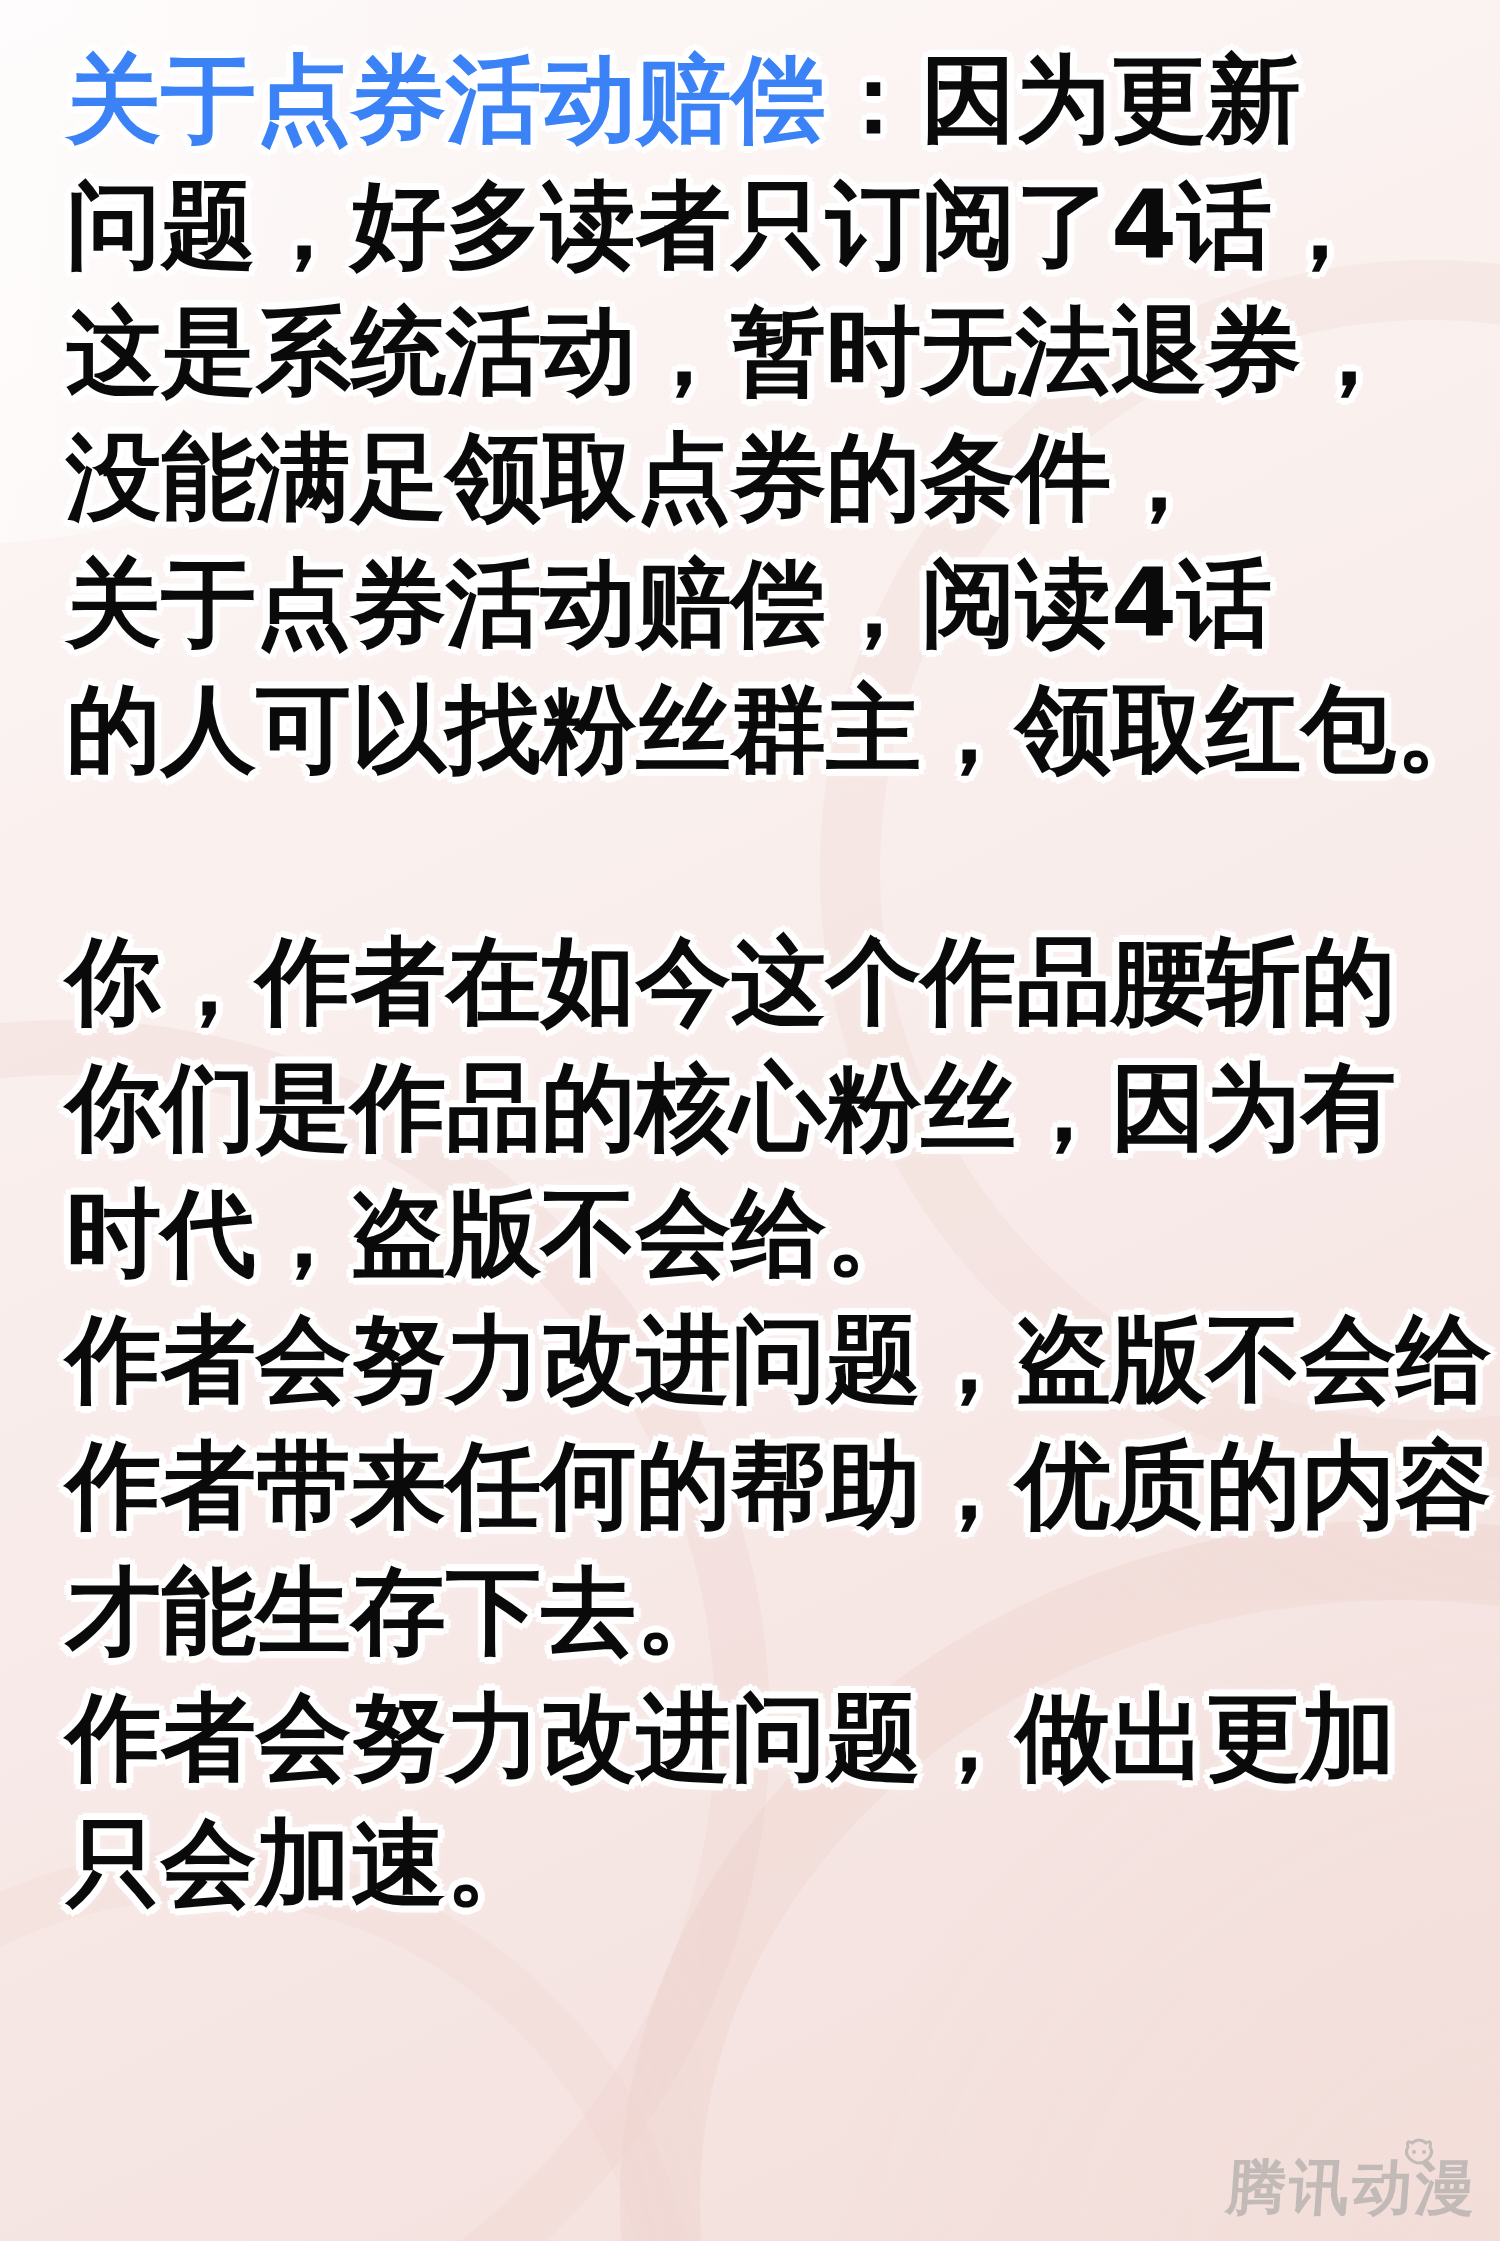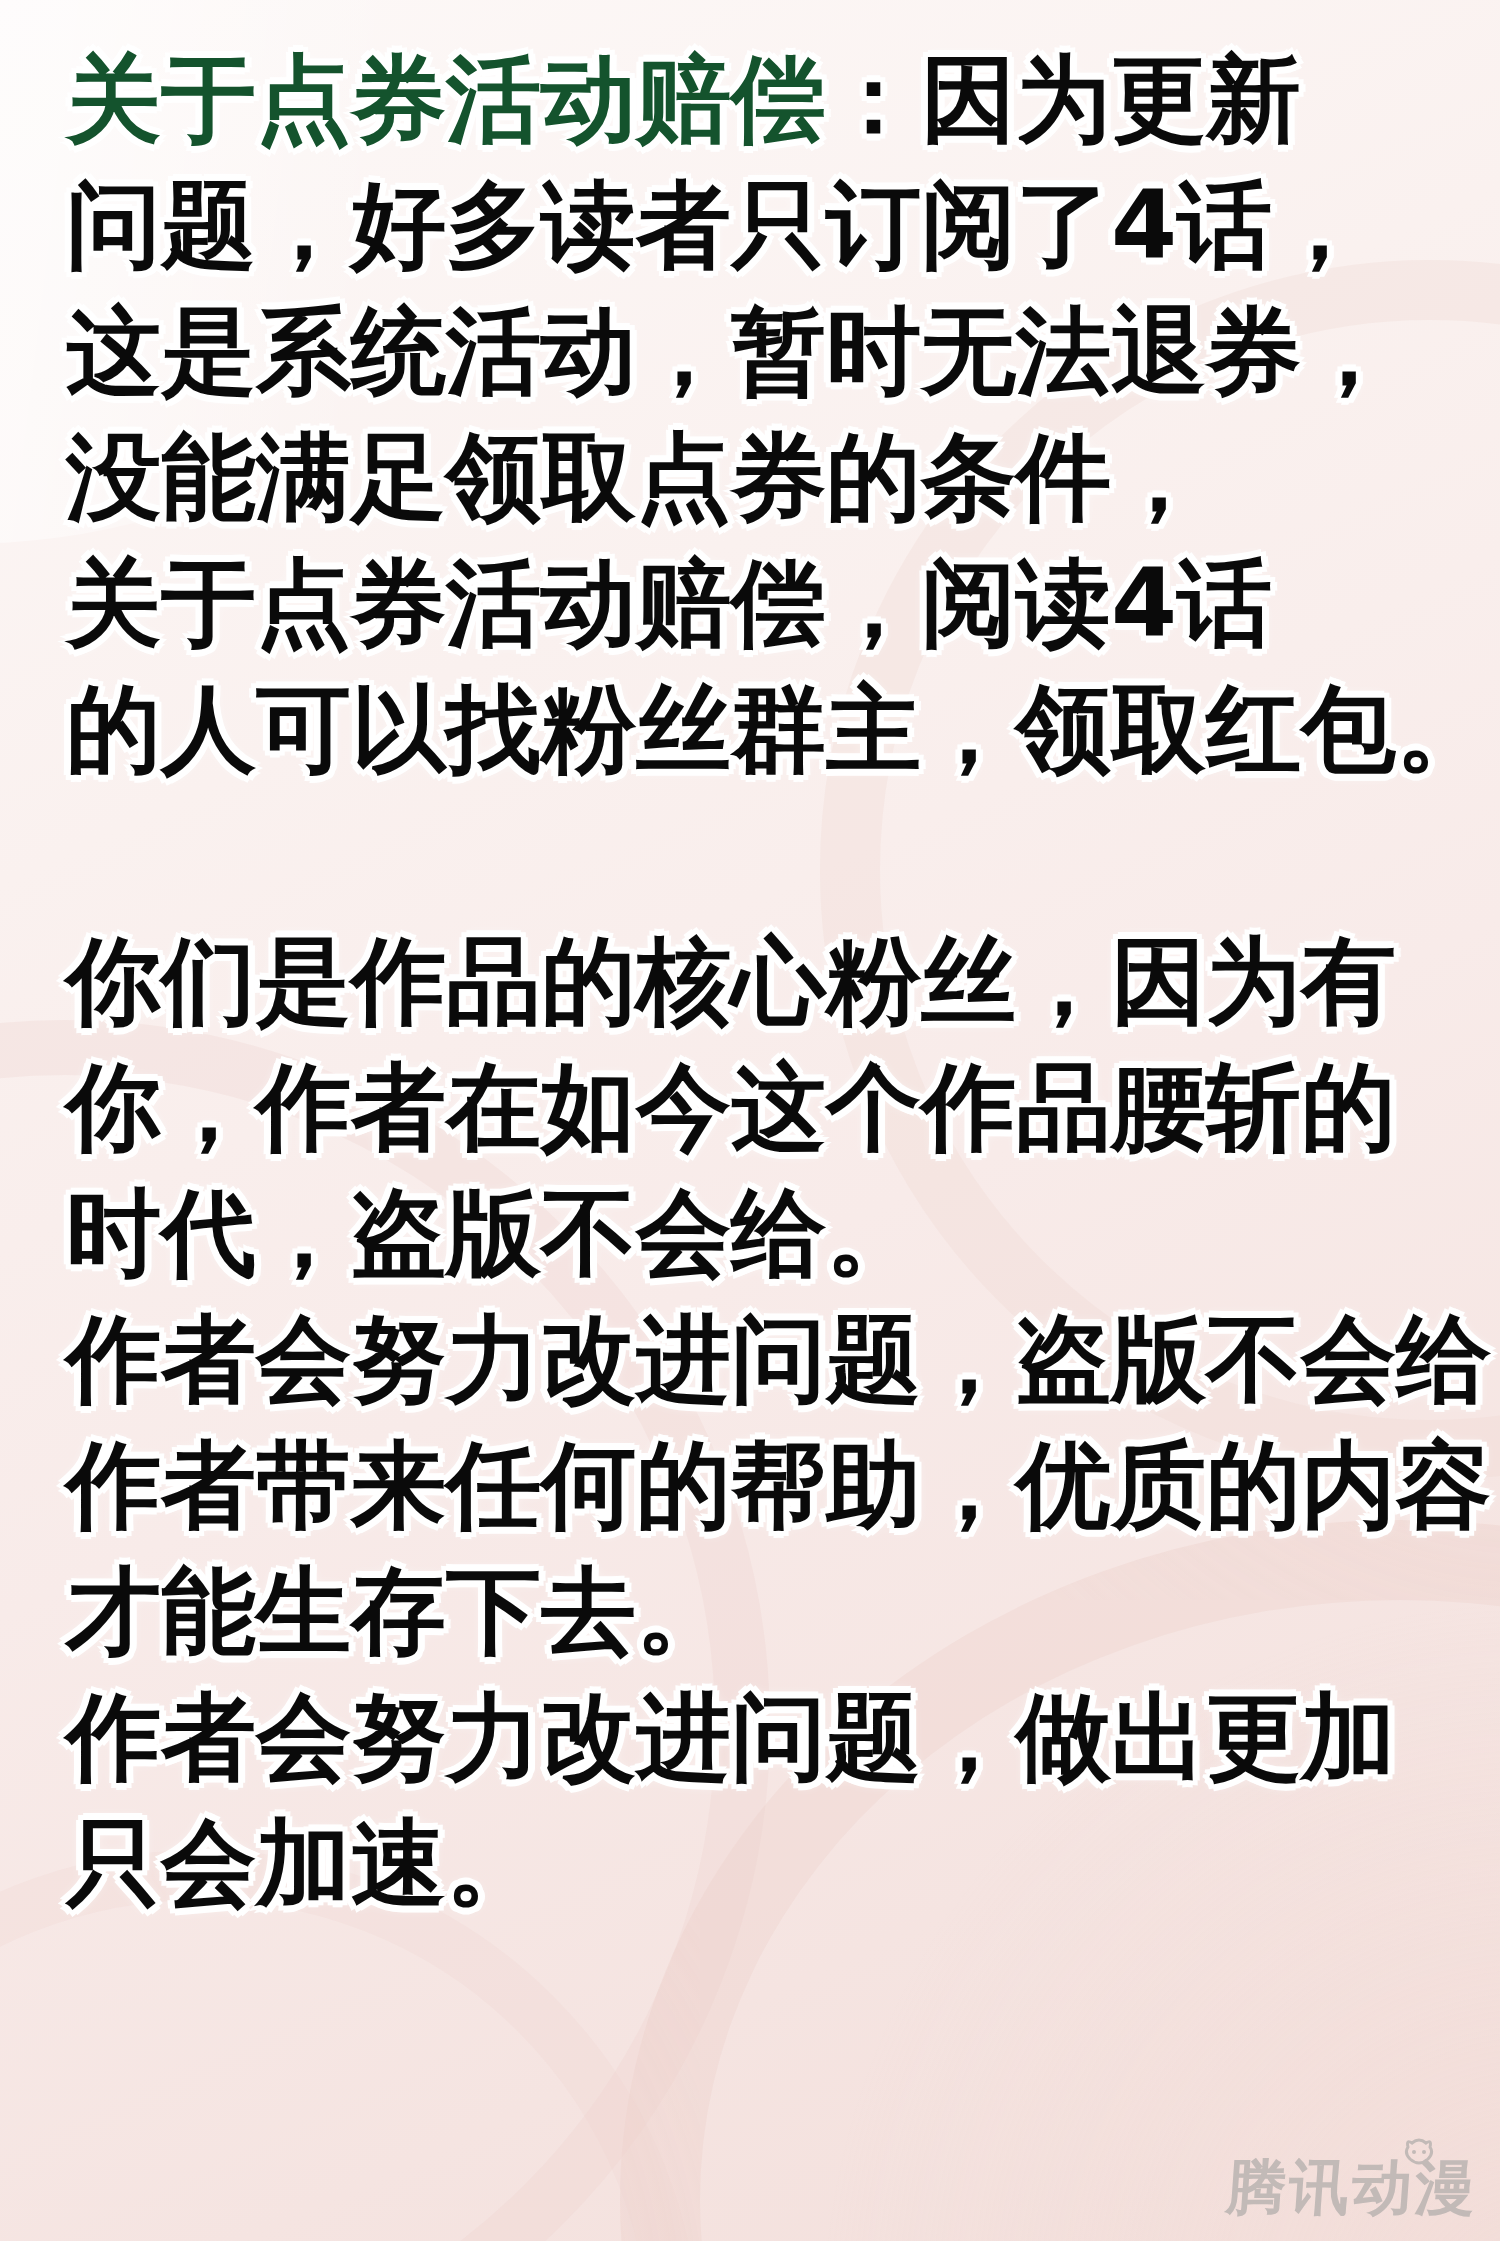--- a/index.html
+++ b/index.html
@@ -59,21 +59,21 @@
     color: #0a0a0a;
     letter-spacing: 0px;
     text-shadow:
       0 -7px 0 #ffffff, 0 7px 0 #ffffff,
       -7px 0 0 #ffffff, 7px 0 0 #ffffff,
       -5px -5px 0 #ffffff, 5px -5px 0 #ffffff,
       -5px 5px 0 #ffffff, 5px 5px 0 #ffffff,
       0 0 14px #ffffff;
   }
   .line { white-space: nowrap; }
-  .red { color: #14532d; }
+  .red { color: #3b82f6; }
   .spacer-line { height: 126px; }
 
   .watermark {
     position: absolute;
     right: 22px;
     bottom: 12px;
     display: flex;
     align-items: flex-end;
     opacity: 0.78;
   }
@@ -108,22 +108,22 @@
     <span class="red">关于点券活动赔偿</span><span>：因为更新</span>
   </div>
   <div class="line">问题，好多读者只订阅了4话，</div>
   <div class="line">这是系统活动，暂时无法退券，</div>
   <div class="line">没能满足领取点券的条件，</div>
   <div class="line">关于点券活动赔偿，阅读4话</div>
   <div class="line">的人可以找粉丝群主，领取红包。</div>
 
   <div class="spacer-line"></div>
 
+  <div class="line">你，作者在如今这个作品腰斩的</div>
   <div class="line">你们是作品的核心粉丝，因为有</div>
-  <div class="line">你，作者在如今这个作品腰斩的</div>
   <div class="line">时代，盗版不会给。</div>
   <div class="line">作者会努力改进问题，盗版不会给</div>
   <div class="line">作者带来任何的帮助，优质的内容</div>
   <div class="line">才能生存下去。</div>
   <div class="line">作者会努力改进问题，做出更加</div>
   <div class="line">只会加速。</div>
 </div>
 
 <div class="watermark">
   <svg class="mascot" viewBox="0 0 34 30">

